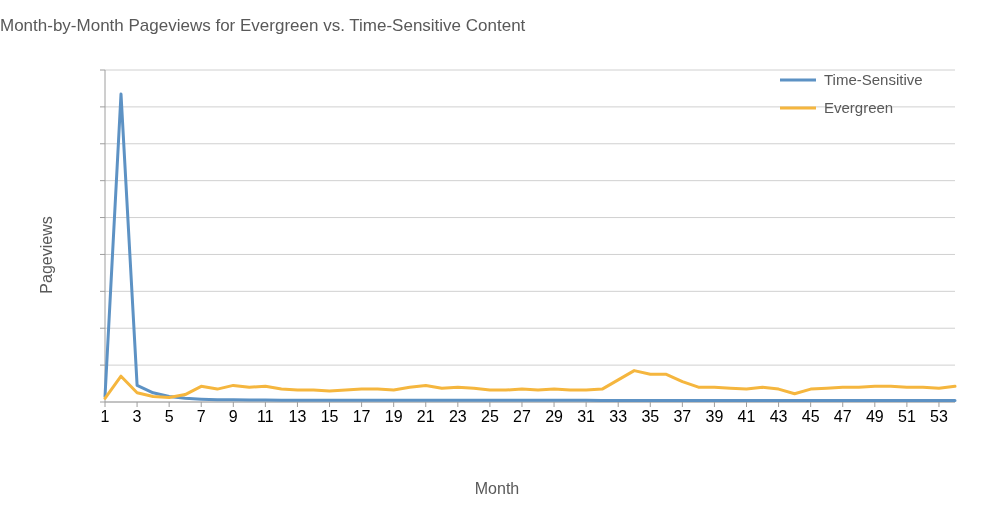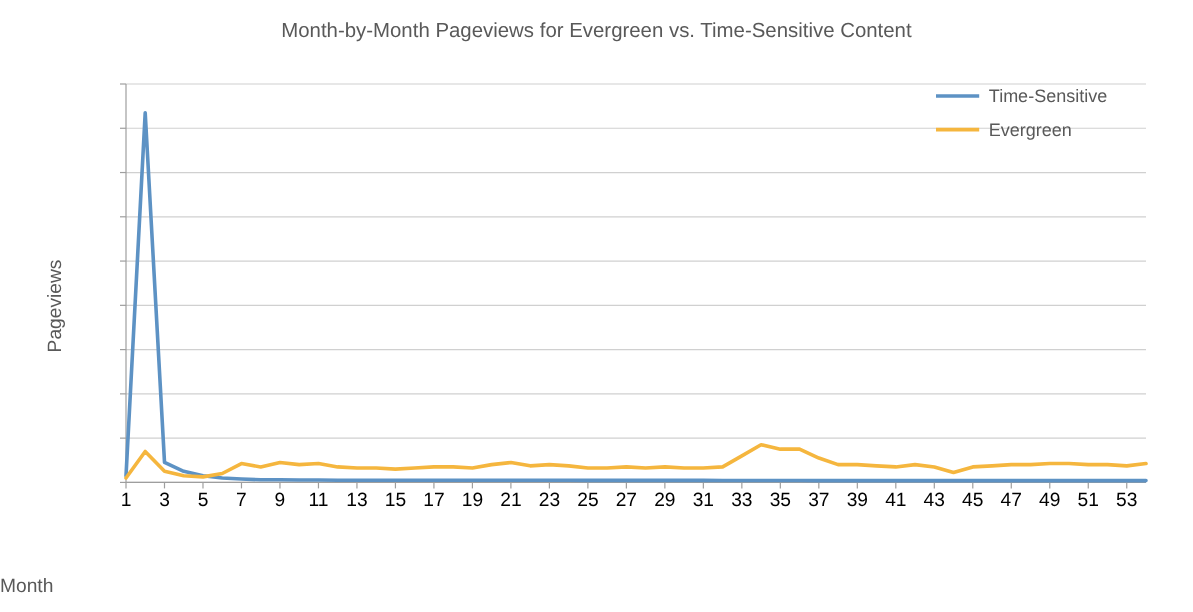--- a/index.html
+++ b/index.html
@@ -13,39 +13,38 @@
     position: relative;
     width: 994px;
     height: 510px;
     background: #ffffff;
   }
   .title {
     position: absolute;
     top: 16px;
     left: 0;
     right: 0;
-    text-align: center;
     font-size: 17px;
     color: #595959;
   }
   .ylabel {
     position: absolute;
     left: 8px;
     top: 50%;
     transform: translateY(-50%) rotate(-90deg);
     transform-origin: center;
     font-size: 16px;
     color: #595959;
   }
   .xlabel {
     position: absolute;
     bottom: 12px;
     left: 0;
     right: 0;
-    text-align: left;
+    text-align: center;
     font-size: 16px;
     color: #595959;
   }
   .plot-wrap {
     position: absolute;
     left: 95px;
     top: 50px;
     width: 870px;
     height: 400px;
   }

